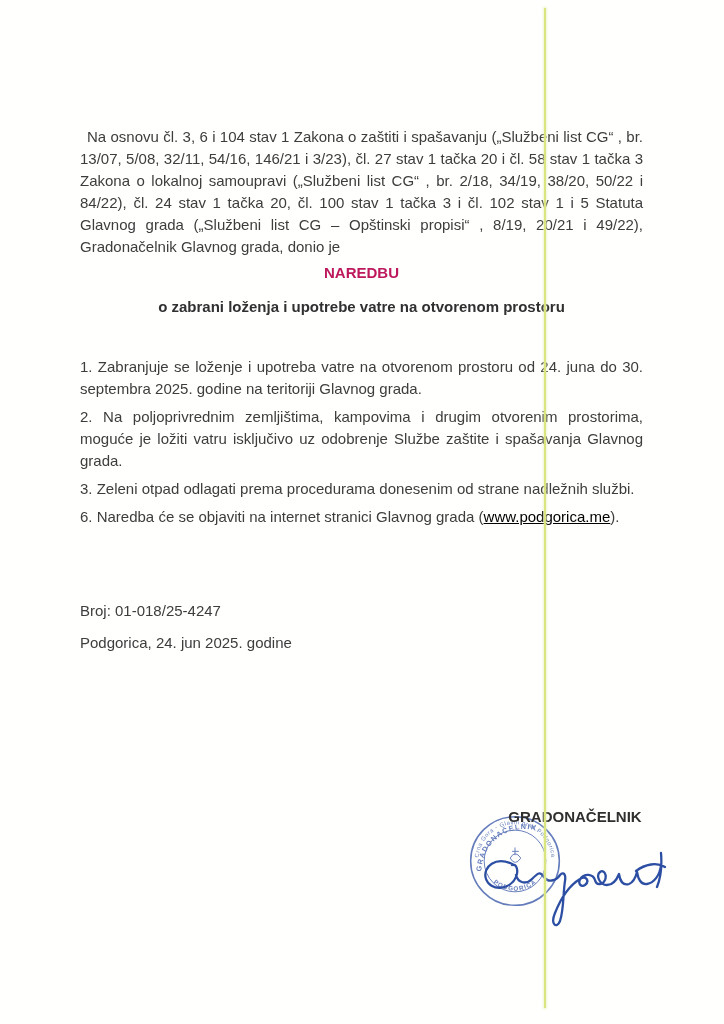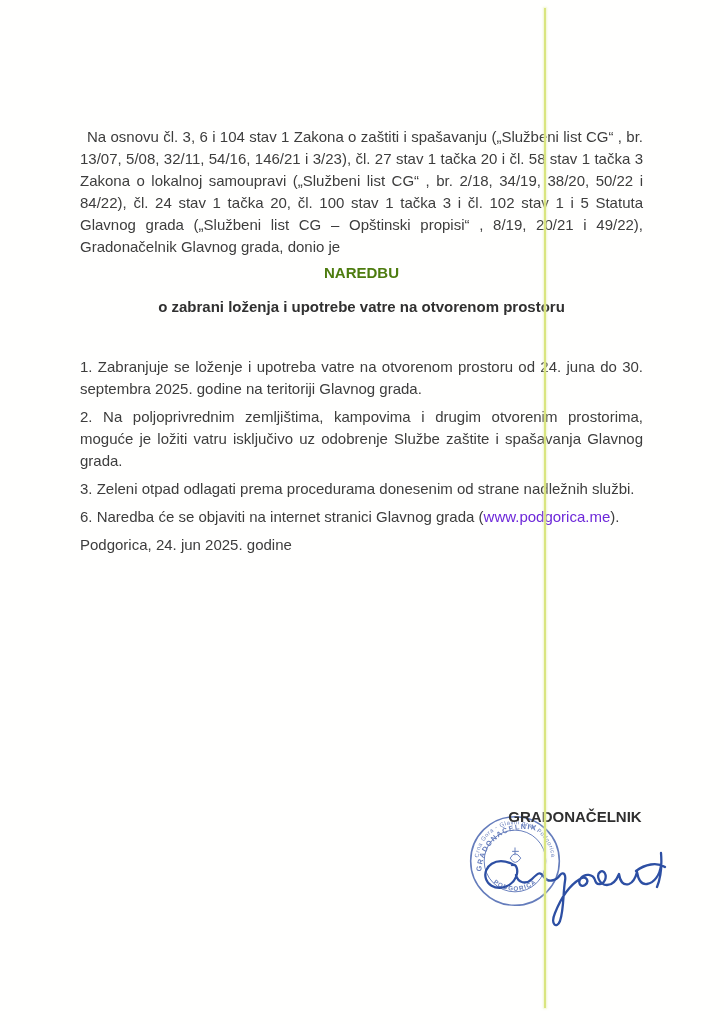--- a/index.html
+++ b/index.html
@@ -39,34 +39,35 @@
   }
   .content p { margin: 0 0 6px 0; }
   .intro {
     text-align: justify;
     text-indent: 7px;
     margin-bottom: 4px !important;
   }
   .doc-title {
     text-align: center;
     font-weight: bold;
-    color: #4d7c0f;
+    color: #be185d;
     margin-bottom: 12px !important;
   }
   .doc-subtitle {
     text-align: center;
     font-weight: bold;
     color: #303030;
     margin-bottom: 38px !important;
   }
   .item { text-align: justify; }
   .ref-number { margin-top: 72px !important; margin-bottom: 10px !important; }
   .ref-place { margin-bottom: 0 !important; }
   .doc-link {
-    color: #6d28d9;
+    color: #000000;
+    text-decoration: underline;
     cursor: pointer;
   }
   
   .sig-block {
     position: absolute;
     left: 465px;
     top: 808px;
     width: 220px;
     text-align: center;
     z-index: 3;
@@ -104,20 +105,21 @@
   <div class="content">
     <p class="intro">Na osnovu čl. 3, 6 i 104 stav 1 Zakona o zaštiti i spašavanju („Službeni list CG“ , br. 13/07, 5/08, 32/11, 54/16, 146/21 i 3/23), čl. 27 stav 1 tačka 20 i čl. 58 stav 1 tačka 3 Zakona o lokalnoj samoupravi („Službeni list CG“ , br. 2/18, 34/19, 38/20, 50/22 i 84/22), čl. 24 stav 1 tačka 20, čl. 100 stav 1 tačka 3 i čl. 102 stav 1 i 5 Statuta Glavnog grada („Službeni list CG – Opštinski propisi“ , 8/19, 20/21 i 49/22), Gradonačelnik Glavnog grada, donio je</p>
     <p class="doc-title">NAREDBU</p>
     <p class="doc-subtitle">o zabrani loženja i upotrebe vatre na otvorenom prostoru</p>
 
     <p class="item">1. Zabranjuje se loženje i upotreba vatre na otvorenom prostoru od 24. juna do 30. septembra 2025. godine na teritoriji Glavnog grada.</p>
     <p class="item">2. Na poljoprivrednim zemljištima, kampovima i drugim otvorenim prostorima, moguće je ložiti vatru isključivo uz odobrenje Službe zaštite  i spašavanja Glavnog grada.</p>
     <p class="item">3. Zeleni otpad odlagati prema procedurama donesenim od strane nadležnih službi.</p>
     <p class="item"><span>6. Naredba će se objaviti na internet stranici Glavnog grada (</span><a class="doc-link">www.podgorica.me</a><span>).</span></p>
 
+    <p class="ref-number">Broj: 01-018/25-4247</p>
     <p class="ref-place">Podgorica, 24. jun 2025. godine</p>
   </div>
 
   <svg class="stamp-svg" viewBox="0 0 110 110" xmlns="http://www.w3.org/2000/svg">
     <defs>
       <path id="arcTop" d="M 19,67 A 38,38 0 1 1 91,67"></path>
       <path id="arcBottom" d="M 21,59 A 35,35 0 0 0 89,59"></path>
       <path id="arcInner" d="M 21,74 A 44,44 0 0 1 85,27"></path>
     </defs>
     <g stroke="#4a66b0" fill="none" stroke-width="1.6">

